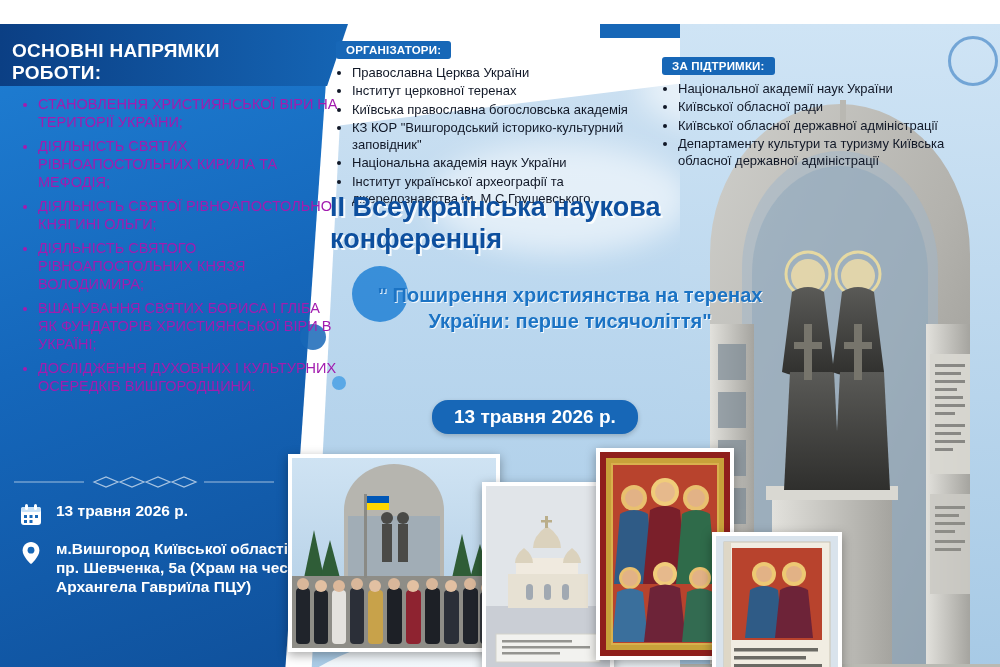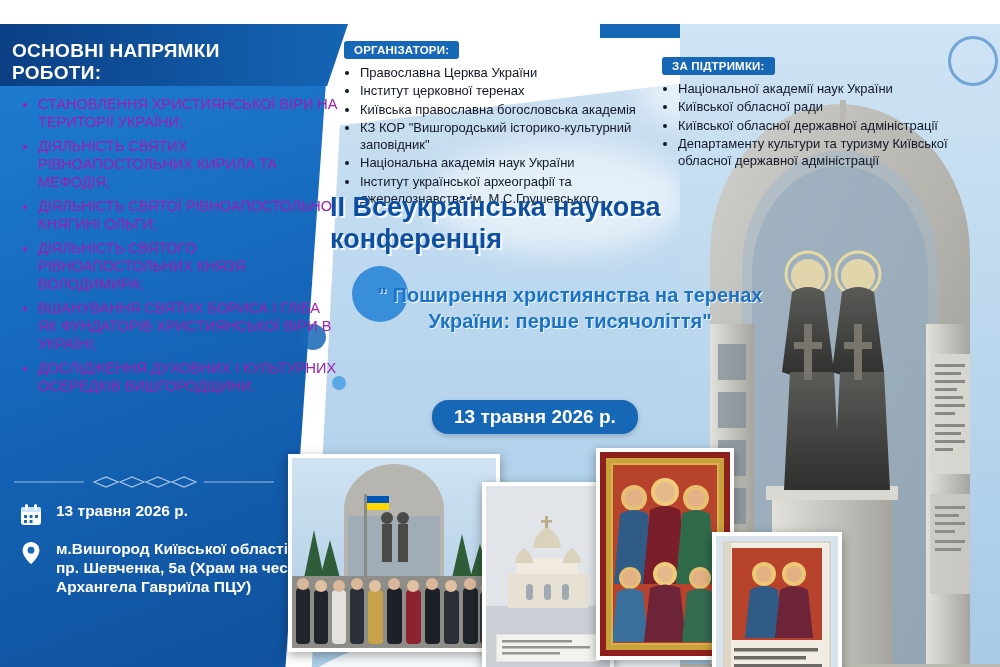--- a/index.html
+++ b/index.html
@@ -156,21 +156,21 @@
     letter-spacing: 0.2px;
   }
   .infobox ul {
     margin: 5px 0 0 0;
     padding-left: 16px;
     color: #111827;
     font-size: 13px;
     line-height: 1.33;
   }
   .infobox ul li { margin-bottom: 1px; }
-  #org-box { left: 344px; top: 16px; width: 300px; }
+  #org-box { left: 336px; top: 16px; width: 300px; }
   #support-box { left: 662px; top: 32px; width: 330px; }
 
   
   .conf-title {
     position: absolute;
     left: 330px; top: 168px;
     width: 470px;
     z-index: 9;
     text-align: left;
     color: #0d4f9e;
@@ -401,21 +401,21 @@
       <li>Інститут української археографії та джерелознавства ім. М.С.Грушевського.</li>
     </ul>
   </div>
 
   <div class="infobox" id="support-box">
     <span class="tag">ЗА ПІДТРИМКИ:</span>
     <ul>
       <li>Національної академії наук України</li>
       <li>Київської обласної ради</li>
       <li>Київської обласної державної адміністрації</li>
-      <li>Департаменту культури та туризму Київської обласної державної адміністрації</li>
+      <li>Департаменту культури та туризму Київська обласної державної адміністрації</li>
     </ul>
   </div>
 
   <div class="conf-title">II Всеукраїнська наукова конференція</div>
   <div class="conf-sub">" Поширення християнства на теренах України:  перше тисячоліття"</div>
   <div class="date-pill">13 травня 2026 р.</div>
 
   <div class="photo" id="photo-group">
     <svg class="inner" viewBox="0 0 204 190" xmlns="http://www.w3.org/2000/svg">
       <defs>

